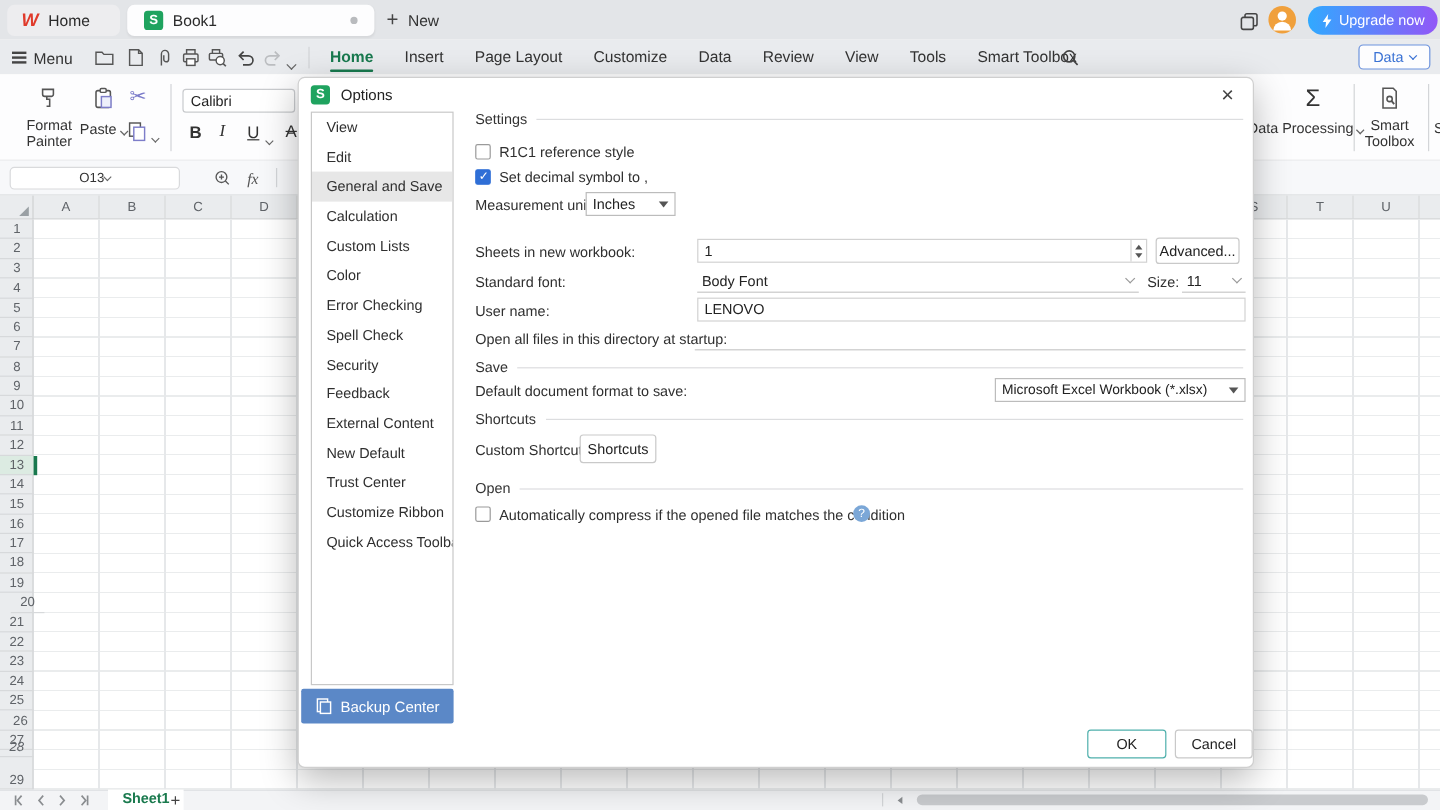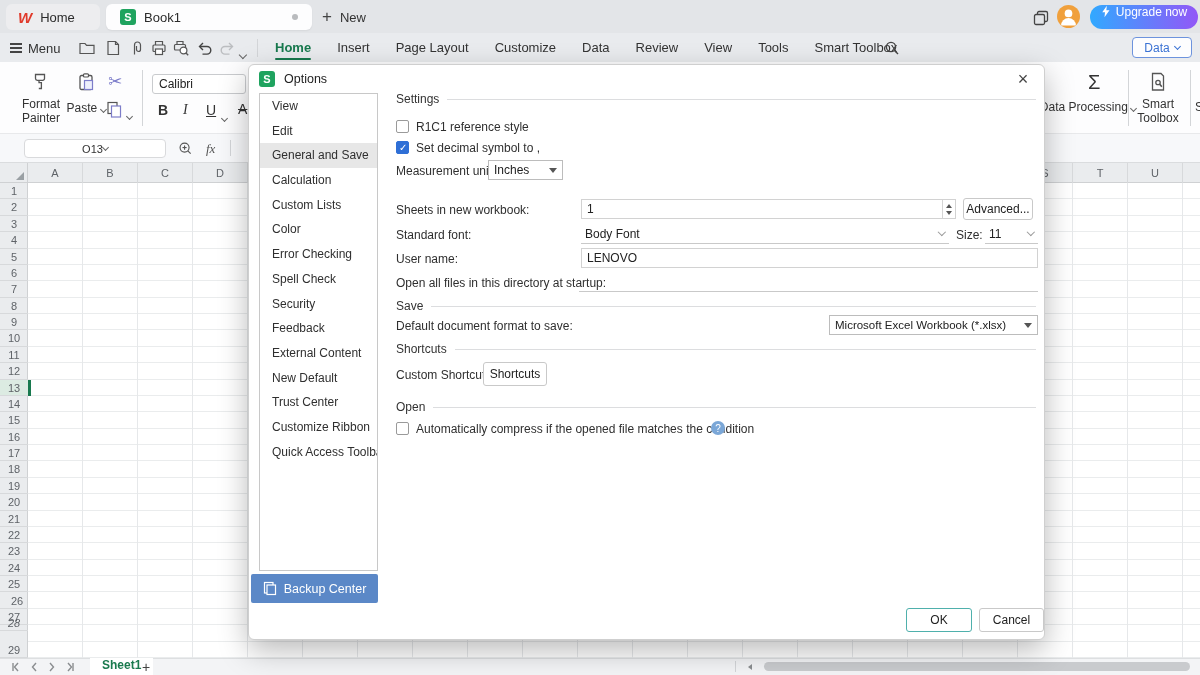--- a/index.html
+++ b/index.html
@@ -21,21 +21,21 @@
   .doctab-label { font-size:13px; color:#2b2b2b; flex:1; }
   .mod-dot { width:6px; height:6px; border-radius:50%; background:#b9bbbe; margin-right:14px; }
   .newtab { left:322px; top:6px; height:22px; display:flex; align-items:center; gap:8px; color:#333; }
   .plus { font-size:17px; color:#444; }
   .new-label { font-size:13px; }
   .restore-btn { left:1032px; top:9px; width:18px; height:18px; }
   .avatar { left:1057px; top:5px; width:23px; height:23px; border-radius:50%; background:#f0a03c;
             display:flex; align-items:center; justify-content:center; overflow:hidden; }
   .upgrade { left:1090px; top:5px; width:108px; height:24px; border-radius:13px;
              background:linear-gradient(90deg,#31a9ff,#9257f7); color:#fff; display:flex;
-             justify-content:center; gap:5px; font-size:12px; }
+             align-items:center; justify-content:center; gap:5px; font-size:12px; }
 
   
   .menurow { left:0; top:33px; width:1200px; height:29px; background:#e9ebee; }
   .menu-btn { left:10px; top:38px; height:20px; display:flex; align-items:center; gap:6px; font-size:13px; color:#333; }
   .hamb { display:inline-block; width:12px; }
   .hamb i { display:block; height:1.6px; background:#444; margin:2.6px 0; }
   .qicon { top:39px; width:18px; height:18px; }
   .chev { border:solid #666; border-width:0 1.4px 1.4px 0; display:inline-block; padding:2.4px; transform:rotate(45deg); }
   .vsep { width:1px; background:#d3d5d8; }
   .rtabs { left:262px; top:33px; height:29px; display:flex; align-items:center; }
@@ -53,21 +53,21 @@
   .cutglyph { font-size:17px; color:#7a7ac9; }
   .fmt-b { font-weight:bold; font-size:14px; }
   .fmt-i { font-style:italic; font-family:"Liberation Serif",serif; font-size:14px; }
   .fmt-u { text-decoration:underline; font-size:14px; }
   .fontbox { left:152px; top:74px; width:94px; height:20px; background:#fff; border:1px solid #c9cbce; border-radius:3px;
              font-size:12px; padding:2px 6px; color:#222; }
   .strikeA { text-decoration:line-through; font-size:14px; }
 
   
   .formrow { left:0; top:134px; width:1200px; height:29px; background:#f7f8fa; border-bottom:1px solid #dadcde; }
-  .namebox { left:24px; top:139px; width:142px; height:19px; background:#fff; border:1px solid #d9dadc; border-radius:4px;
+  .namebox { left:8px; top:139px; width:142px; height:19px; background:#fff; border:1px solid #d9dadc; border-radius:4px;
              font-size:11px; color:#333; display:flex; align-items:center; justify-content:center; }
   .fx { font-family:"Liberation Serif",serif; font-style:italic; font-size:13px; color:#555; }
 
   
   .colheadrow { left:0; top:163px; width:1200px; height:20px; background:#eaecee; border-bottom:1px solid #cfd1d3; }
   .corner { left:0; top:163px; width:28px; height:20px; border-right:1px solid #cfd1d3; }
   .corner::after { content:""; position:absolute; right:3px; bottom:3px; border-left:8px solid transparent; border-bottom:8px solid #9aa0a4; }
   .colhead { position:absolute; top:163px; width:55px; height:20px; font-size:11px; color:#5f6368; text-align:center;
              line-height:20px; border-right:1px solid #d7d9db; }
   .rowheads { left:0; top:183px; width:28px; height:475px; background:#eaecee; border-right:1px solid #cfd1d3; }
@@ -360,21 +360,21 @@
       <div class="rowhead" style="top: 147.42px;">10</div>
       <div class="rowhead" style="top: 163.8px;">11</div>
       <div class="rowhead" style="top: 180.18px;">12</div>
       <div class="rowhead sel" style="top: 196.56px;">13</div>
       <div class="rowhead" style="top: 212.94px;">14</div>
       <div class="rowhead" style="top: 229.32px;">15</div>
       <div class="rowhead" style="top: 245.7px;">16</div>
       <div class="rowhead" style="top: 262.08px;">17</div>
       <div class="rowhead" style="top: 278.46px;">18</div>
       <div class="rowhead" style="top: 294.84px;">19</div>
-      <div class="rowhead" style="top: 311.22px;">20</div>
+      <div class="rowhead" style="top: 311.22px; margin-left: 9px;">20</div>
       <div class="rowhead" style="top: 327.6px;">21</div>
       <div class="rowhead" style="top: 343.98px;">22</div>
       <div class="rowhead" style="top: 360.36px;">23</div>
       <div class="rowhead" style="top: 376.74px;">24</div>
       <div class="rowhead" style="top: 393.12px;">25</div>
       <div class="rowhead" style="top: 409.5px; padding-left: 6px;">26</div>
       <div class="rowhead" style="top: 425.88px;">27</div>
       <div class="rowhead" style="top: 432px; font-style: italic;">28</div>
       <div class="rowhead" style="top: 458.64px;">29</div>
     </div>

